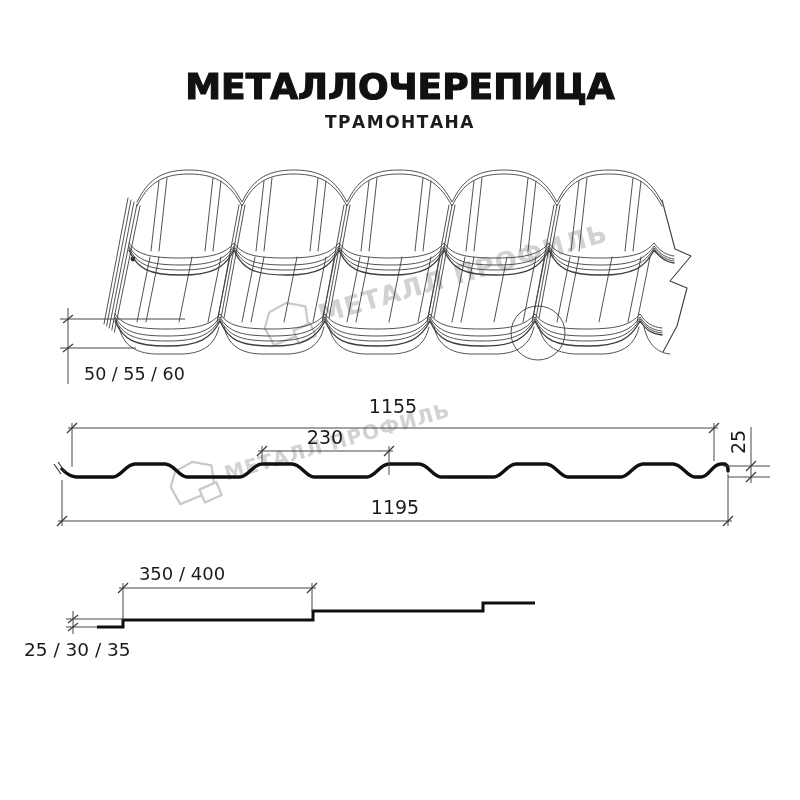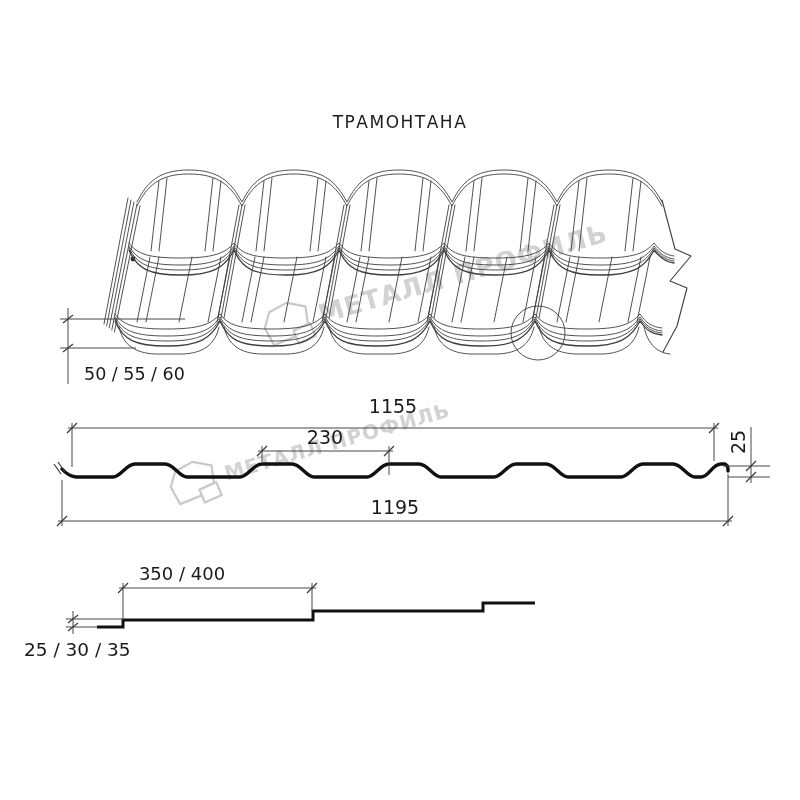--- a/index.html
+++ b/index.html
@@ -3,21 +3,21 @@
 <meta charset="utf-8">
 <style>
   html,body{margin:0;padding:0;}
   body{width:800px;height:800px;background:#ffffff;overflow:hidden;
        font-family:"DejaVu Sans","Liberation Sans",sans-serif;}
   .page{position:relative;width:800px;height:800px;background:#fff;}
   .title{position:absolute;left:0;top:66px;width:800px;margin:0;text-align:center;
          font-size:36px;font-weight:bold;color:#111;letter-spacing:0px;
          -webkit-text-stroke:1.2px #111;}
   .subtitle{position:absolute;left:0;top:112px;width:800px;text-align:center;
-         font-size:17px;font-weight:400;color:#1c1c1c;letter-spacing:1.5px;}
+         font-size:17px;font-weight:700;color:#1c1c1c;letter-spacing:1.5px;}
   .wm{position:absolute;display:flex;align-items:center;gap:7px;height:54px;
       transform:rotate(-16deg);transform-origin:0 50%;white-space:nowrap;}
   .wm .wm-text{font-weight:bold;color:#d2d2d2;letter-spacing:1px;}
   .wm1{left:262px;top:304px;}
   .wm1 .wm-text{font-size:26px;}
   .wm2{left:168px;top:463px;}
   .wm2 .wm-text{font-size:20px;}
   .wm svg{flex:0 0 auto;}
   svg.draw{position:absolute;left:0;top:0;}
   #tile3d path{fill:none;stroke:#3e3e3e;stroke-linecap:round;stroke-linejoin:round;}
@@ -26,20 +26,21 @@
   .thick{stroke:#101010;stroke-width:3.4;fill:none;stroke-linejoin:round;stroke-linecap:round;}
   .thick2{stroke:#101010;stroke-width:3;fill:none;stroke-linejoin:miter;stroke-linecap:butt;}
   .num{font-size:19px;fill:#1a1a1a;}
   .num-s{font-size:17.5px;fill:#1a1a1a;}
 </style>
 </head>
 <body>
 
 <div class="page">
 
+  <h1 class="title">МЕТАЛЛОЧЕРЕПИЦА</h1>
   <div class="subtitle">ТРАМОНТАНА</div>
 
   <div class="wm wm1">
     <svg width="52" height="47" viewBox="0 0 60 54">
       <path d="M 4 24 L 14 8 L 36 3 L 56 13 L 53 34 L 37 37 L 36 43 L 9 46 Z" fill="none" stroke="#c9c9c9" stroke-width="2.6" stroke-linejoin="round"></path>
       <path d="M 35 36 L 56 33 L 58 49 L 37 52 Z" fill="#ffffff" stroke="#c9c9c9" stroke-width="2.6" stroke-linejoin="round"></path>
     </svg>
     <span class="wm-text">МЕТАЛЛ ПРОФИЛЬ</span>
   </div>
   <div class="wm wm2">

